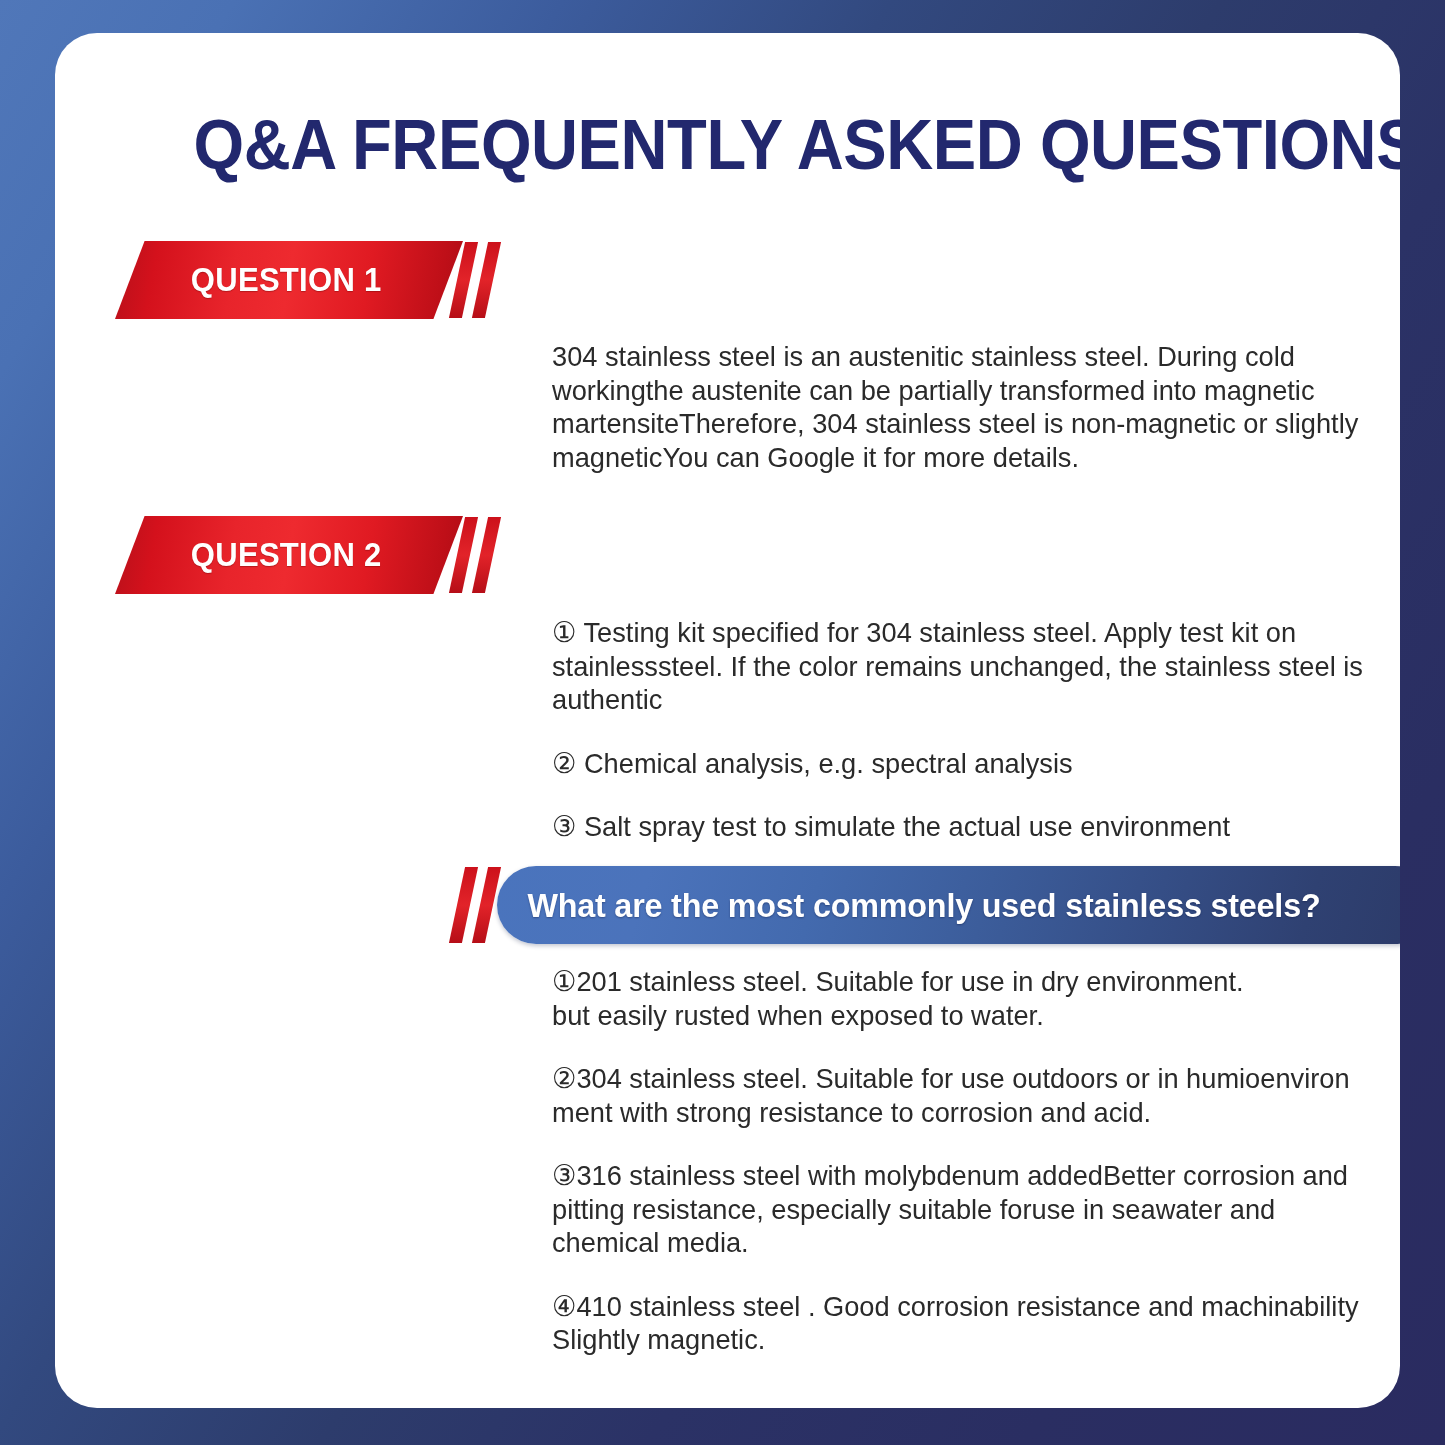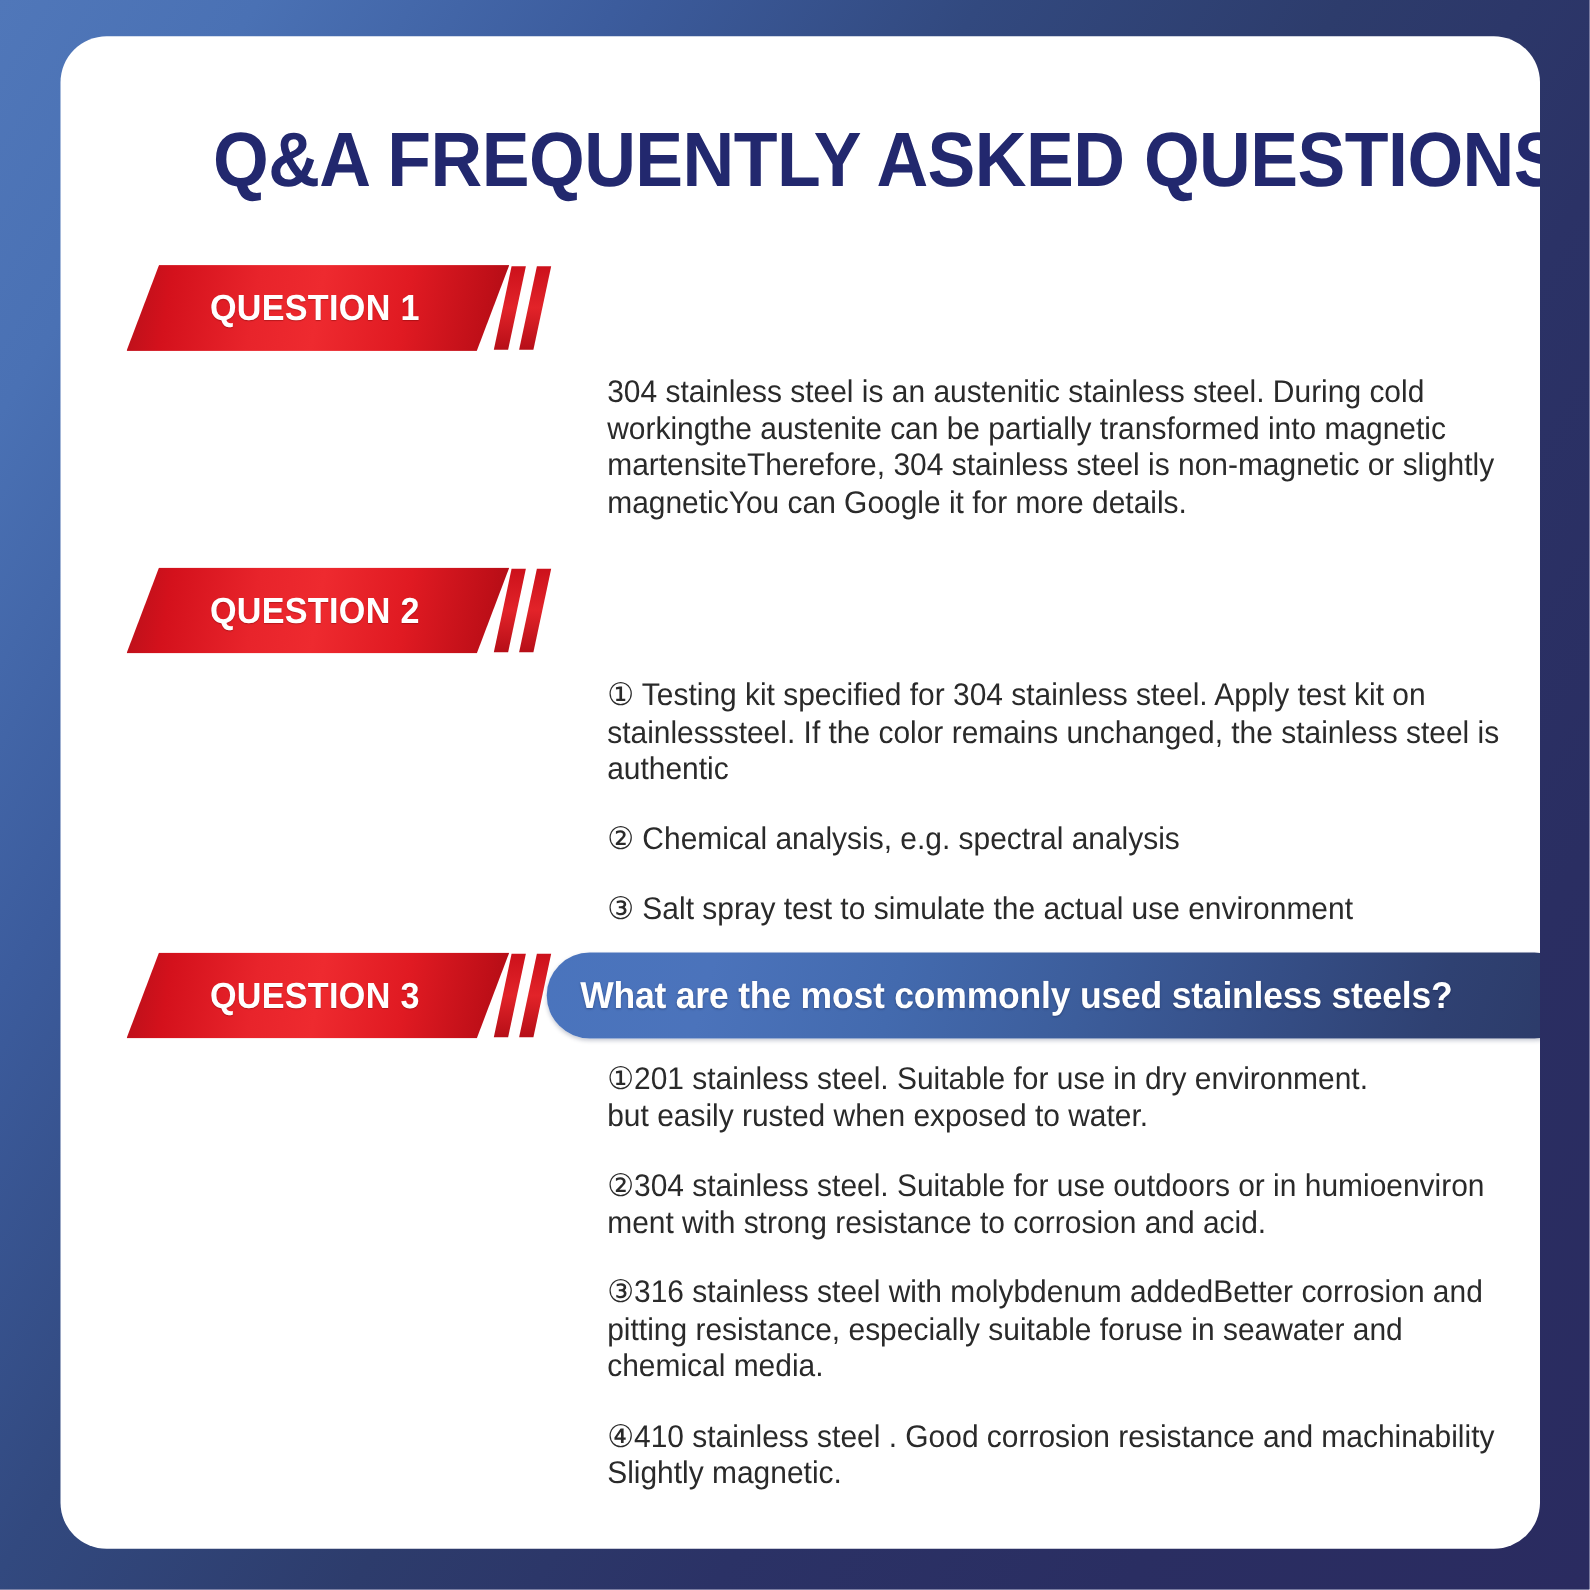--- a/index.html
+++ b/index.html
@@ -197,24 +197,20 @@
       <div class="slash slash-b"></div>
     </div>
 
     <div class="answer" style="top:583px;">
       <p>① Testing kit specified for 304 stainless steel. Apply test kit on stainlesssteel. If the color remains unchanged, the stainless steel is authentic</p>
       <p>② Chemical analysis, e.g. spectral analysis</p>
       <p>③ Salt spray test to simulate the actual use environment</p>
     </div>
 
     <div class="qrow" style="top:833px;">
-      <div class="qtag">
-        <div class="qtag-shape"></div>
-        <div class="qtag-label">QUESTION 3</div>
-      </div>
       <div class="slash slash-a"></div>
       <div class="slash slash-b"></div>
       <div class="qbar" style="width:937px;text-align:center;">
         <span class="qbar-text">What are the most commonly used stainless steels?</span>
       </div>
     </div>
 
     <div class="answer" style="top:932px;">
       <p>①201 stainless steel. Suitable for use in dry environment.
 but easily rusted when exposed to water.</p>

